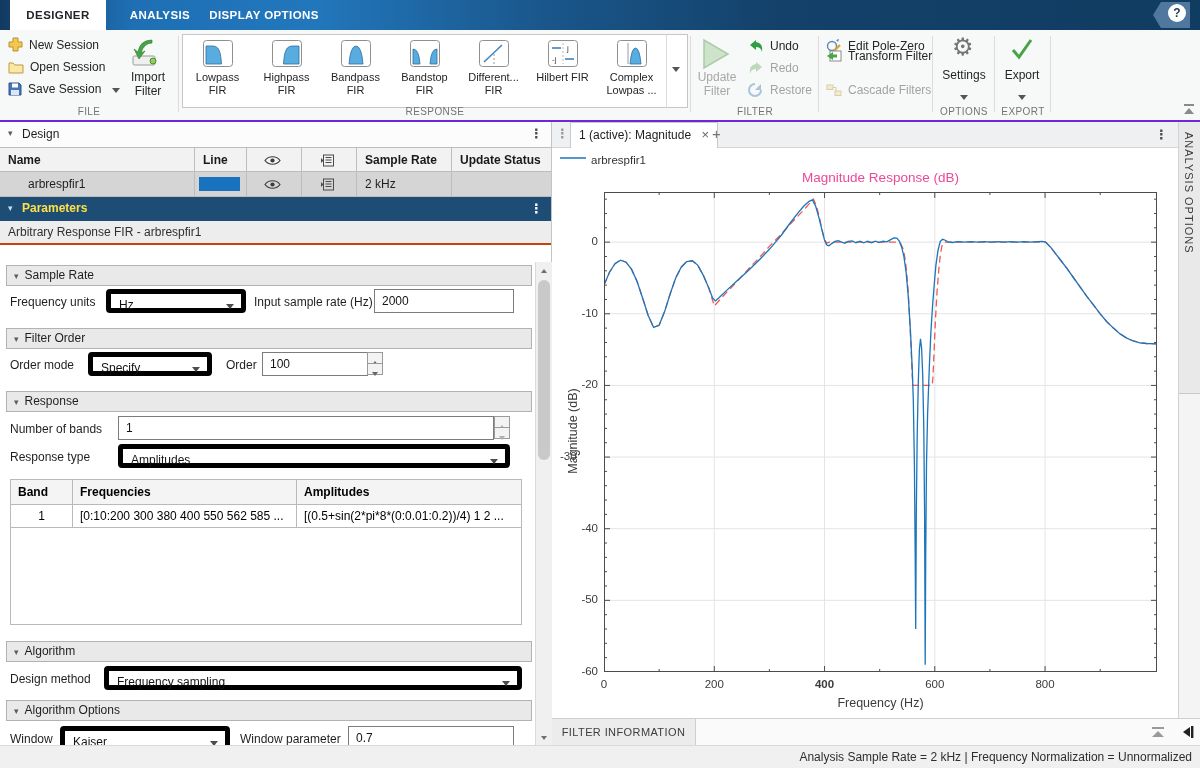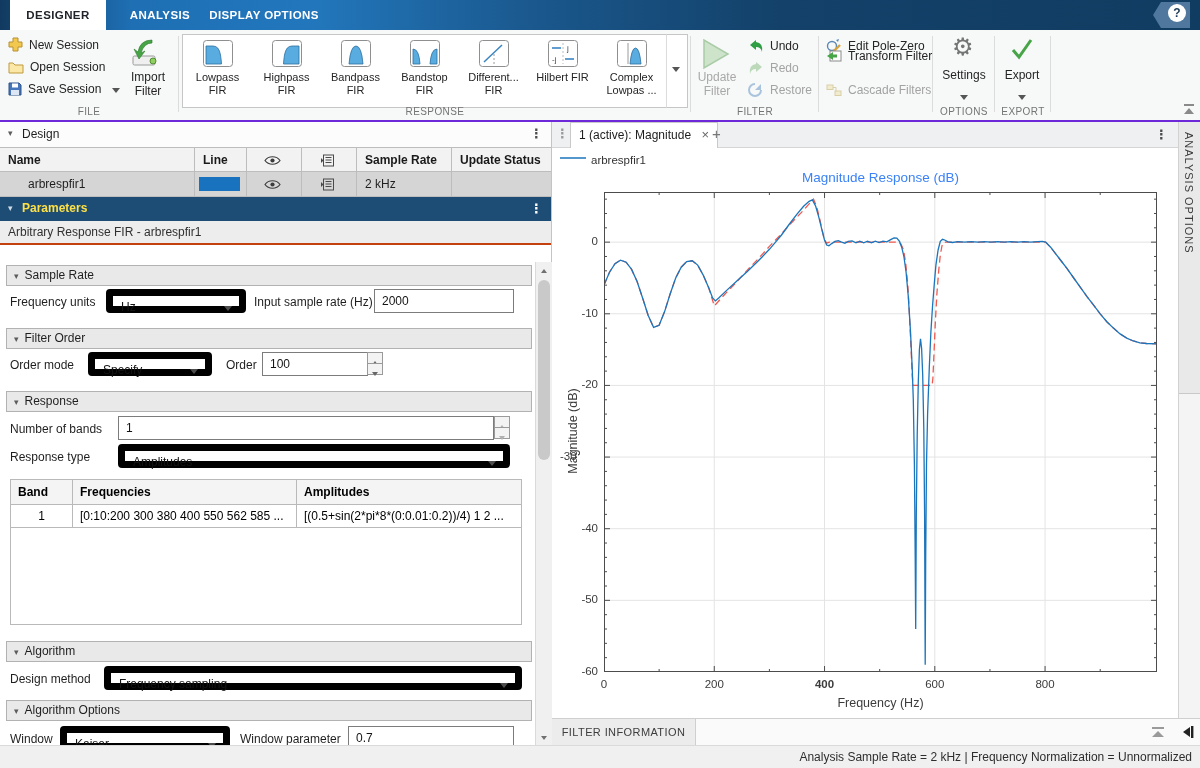--- a/index.html
+++ b/index.html
@@ -33,21 +33,21 @@
   .gal-lbl{font-size:11px;color:#252525;line-height:13px;}
   #gallery-dd{position:absolute;left:666px;top:4px;width:20px;height:72px;background:#fff;
      border:1px solid #c6c6c6;border-left:1px solid #dcdcdc;}
   .chev{width:0;height:0;border-left:4px solid transparent;border-right:4px solid transparent;border-top:5px solid #555;display:inline-block;}
   .small-row{position:absolute;height:20px;line-height:20px;white-space:nowrap;}
   .small-row svg{vertical-align:-3px;margin-right:6px;}
   
   .sech{position:absolute;height:19px;background:#e9e9e9;border:1px solid #b2b2b2;font-size:12px;color:#1f1f1f;line-height:18px;}
   .sech .tri{color:#5c5c5c;font-size:9px;margin:0 6px 0 7px;}
   .lbl{position:absolute;font-size:12px;color:#1f1f1f;white-space:nowrap;}
-  .dd{position:absolute;height:24px;background:#fff;border:7px solid #000000;border-radius:4px;box-sizing:border-box;padding-left:32px;}
+  .dd{position:absolute;height:24px;background:#fff;border:5px solid #000000;border-radius:4px;box-sizing:border-box;padding-left:32px;}
   .dd-t{position:absolute;left:8px;top:4px;font-size:12px;color:#141414;white-space:nowrap;}
   .dd-a{position:absolute;right:7px;top:10px;width:0;height:0;border-left:4px solid transparent;border-right:4px solid transparent;border-top:5px solid #4d4d4d;}
   .inp{position:absolute;height:24px;background:#fff;border:1px solid #7c7c7c;box-sizing:border-box;
        font-size:12px;color:#141414;line-height:22px;padding-left:7px;}
   .spin{position:absolute;width:16px;height:24px;box-sizing:border-box;}
   .spin .b{position:absolute;left:0;width:16px;height:12px;background:#f3f3f3;border:1px solid #9a9a9a;box-sizing:border-box;text-align:center;}
   .spin .b.up{top:0;} .spin .b.dn{top:11px;}
   .tri-up{width:0;height:0;border-left:3.5px solid transparent;border-right:3.5px solid transparent;border-bottom:4px solid #666;display:inline-block;vertical-align:2px;}
   .tri-dn{width:0;height:0;border-left:3.5px solid transparent;border-right:3.5px solid transparent;border-top:4px solid #666;display:inline-block;vertical-align:2px;}
   .kebab{position:absolute;font-size:13px;color:#4c4c4c;font-weight:bold;cursor:default;}
@@ -63,21 +63,21 @@
   
   .sb-track{position:absolute;background:#f0f0f0;border-left:1px solid #dadada;}
   .sb-btn{position:absolute;width:16px;height:16px;background:#f0f0f0;text-align:center;line-height:15px;}
   .sb-thumb{position:absolute;left:2px;width:12px;background:#c9c9c9;border-radius:6px;}
   
   #disp-tabbar{left:552px;top:122px;width:626px;height:26px;background:#eef0f1;border-bottom:1px solid #d5d5d5;box-sizing:border-box;}
   #disp-tab{position:absolute;left:18px;top:0;height:26px;background:#fff;border:1px solid #c9c9c9;border-bottom:none;
      box-sizing:border-box;font-size:12px;color:#1d1d1d;line-height:24px;padding:0 8px;}
   #plot-wrap{left:552px;top:148px;width:626px;height:570px;background:#fff;}
   .tick-lbl{position:absolute;font-size:11.5px;color:#3c3c3c;}
-  #plot-title{position:absolute;text-align:center;font-size:13.5px;color:#3b82f6;}
+  #plot-title{position:absolute;text-align:center;font-size:13.5px;color:#ec4899;}
   #xlabel{position:absolute;text-align:center;font-size:12.5px;color:#3c3c3c;}
   #ylabel{position:absolute;text-align:center;font-size:12.5px;color:#3c3c3c;transform:rotate(-90deg);}
   #legend{position:absolute;font-size:11.5px;color:#333;}
   
   #right-strip{left:1178px;top:122px;width:22px;height:596px;background:#f4f4f4;border-left:1px solid #d2d2d2;box-sizing:border-box;}
   #analysis-vtab{position:absolute;left:0;top:0;width:22px;height:272px;background:#e9e9e9;border-bottom:1px solid #c9c9c9;box-sizing:border-box;}
   #analysis-vtab span{writing-mode:vertical-rl;font-size:11px;letter-spacing:1px;color:#3a3a3a;margin:10px 0 0 4px;display:inline-block;}
   
   #fi-bar{left:552px;top:718px;width:648px;height:27px;background:#fafafa;border-top:1px solid #cfcfcf;box-sizing:border-box;}
   #fi-tab{position:absolute;left:0;top:0;width:144px;height:27px;background:#ececec;border-right:1px solid #cfcfcf;

